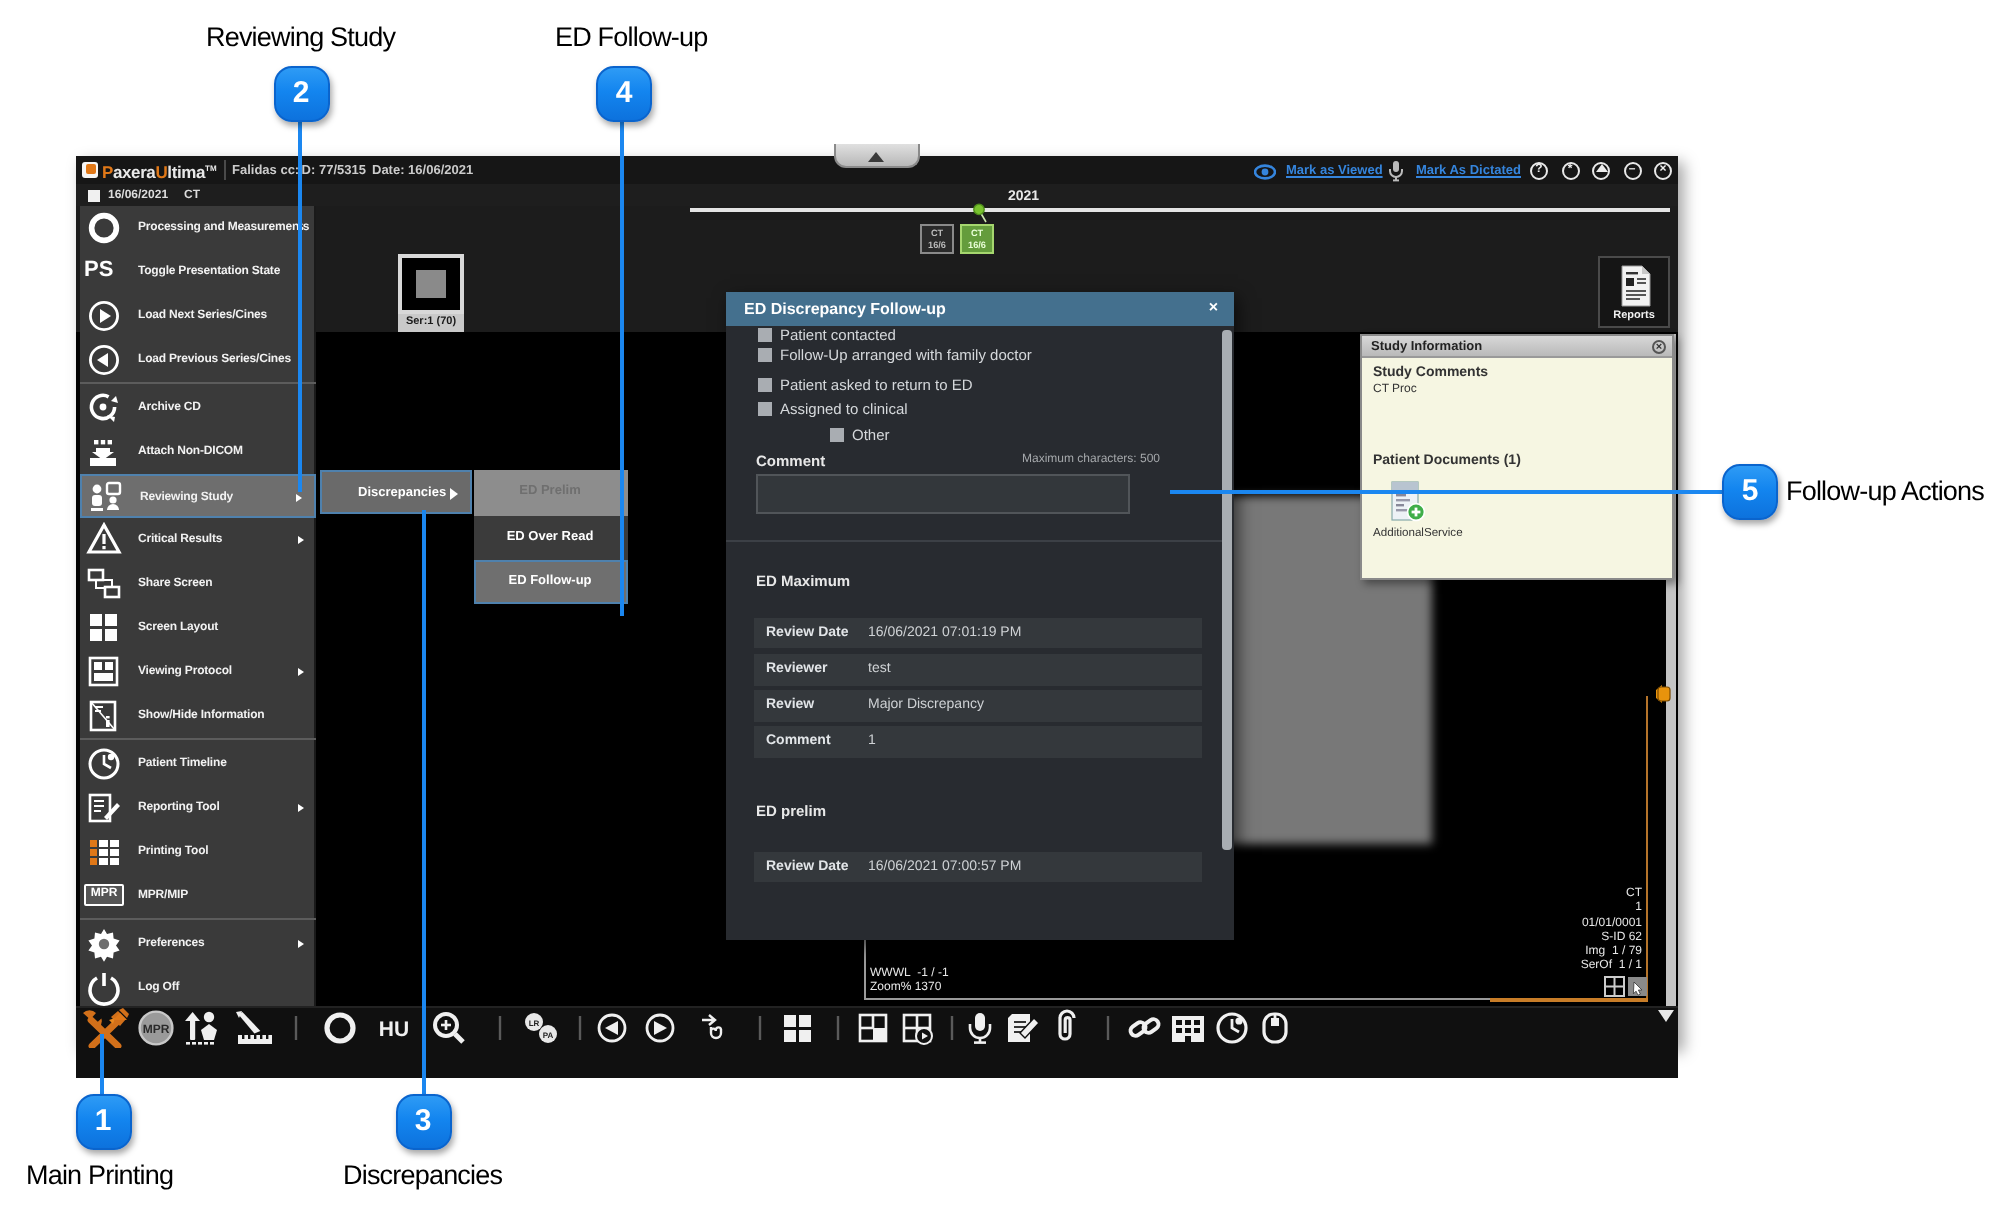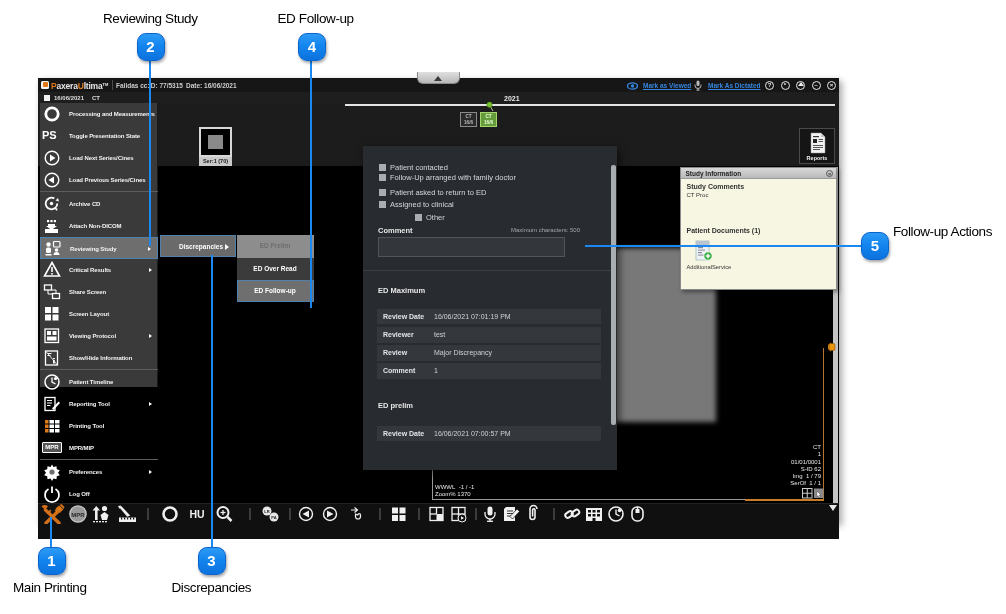--- a/index.html
+++ b/index.html
@@ -8,21 +8,21 @@
 .abs{position:absolute;}
 #app{position:absolute;left:38px;top:78px;width:801px;height:445px;background:#000;box-shadow:3px 3px 7px rgba(0,0,0,.35);}
 
 #tbar{position:absolute;left:0;top:0;width:801px;height:14px;background:#161616;color:#ddd;}
 #row2{position:absolute;left:0;top:14px;width:801px;height:11px;background:#1e1e1e;}
 #strip{position:absolute;left:0;top:25px;width:801px;height:63px;background:#1c1c1c;}
 .b{font-weight:bold;}
 .lnk{color:#3585dd;text-decoration:underline;font-weight:bold;font-size:6.5px;}
 .circbtn{position:absolute;top:2.5px;width:9px;height:9px;border:1px solid #e8e8e8;border-radius:50%;color:#eee;font-size:6px;font-weight:bold;text-align:center;line-height:7px;}
 
-#menu{position:absolute;left:2px;top:25px;width:118px;height:284px;background:#3a3a3a;border-right:1px solid #1a1a1a;}
+#menu{position:absolute;left:2px;top:25px;width:118px;height:400px;background:#3a3a3a;border-right:1px solid #1a1a1a;}
 .mi{position:absolute;left:0;width:118px;height:22px;}
 .mi .t{position:absolute;left:29px;top:7.5px;font-size:6px;letter-spacing:-0.1px;font-weight:bold;color:#f2f2f2;white-space:nowrap;}
 .mi .ar{position:absolute;right:6px;top:8.5px;width:0;height:0;border-left:3.5px solid #fff;border-top:2.5px solid transparent;border-bottom:2.5px solid transparent;}
 .msep{position:absolute;left:0;width:118px;height:1px;background:#5c5c5c;}
 .hirow{background:#6e6e6e;border:1px solid #4f81ad;}
 
 .bub{position:absolute;width:28px;height:28px;border-radius:9px;background:linear-gradient(180deg,#2e9bf5 0%,#1385ef 45%,#0d72dd 100%);border:1px solid #0a64cd;box-shadow:1px 2px 3px rgba(0,0,0,.35);color:#fff;font-weight:bold;font-size:15px;text-align:center;line-height:26px;}
 .cline{position:absolute;background:#1b87f0;}
 .clab{position:absolute;font-size:13.5px;letter-spacing:-0.4px;color:#000;white-space:nowrap;}
 .chk{position:absolute;left:16px;font-size:7.5px;color:#d5d8db;white-space:nowrap;height:10px;line-height:8px;}
@@ -304,20 +304,24 @@
           <rect x="3" y="9.5" width="7" height="1.2" fill="#99a"></rect>
           <rect x="3" y="12" width="4" height="1.2" fill="#889"></rect>
           <rect x="3" y="14.5" width="6" height="1.2" fill="#99a"></rect>
           <circle cx="13" cy="16" r="4.2" fill="#3fae49" stroke="#fff" stroke-width="0.8"></circle>
           <rect x="10.8" y="15.3" width="4.4" height="1.4" fill="#fff"></rect>
           <rect x="12.3" y="13.8" width="1.4" height="4.4" fill="#fff"></rect>
         </svg>
       <div class="abs" style="left:6px;top:96px;font-size:5.8px;color:#333;">AdditionalService</div>
     </div>
     <div id="dialog" class="abs" style="left:325px;top:68px;width:254px;height:324px;background:#282b30;box-shadow:2px 3px 8px rgba(0,0,0,.6);">
+      <div class="abs" style="left:0;top:0;width:254px;height:17px;background:#44708e;">
+        <div class="abs b" style="left:9px;top:4px;font-size:8px;color:#fff;">ED Discrepancy Follow-up</div>
+        <div class="abs b" style="right:8px;top:3px;font-size:8px;color:#fff;">×</div>
+      </div>
       <div class="abs" style="left:248px;top:19px;width:5px;height:260px;background:#a8adb2;border-radius:2px;"></div>
       <div class="chk" style="top:17.5px;"><i></i>Patient contacted</div>
       <div class="chk" style="top:28px;"><i></i>Follow-Up arranged with family doctor</div>
       <div class="chk" style="top:42.5px;"><i></i>Patient asked to return to ED</div>
       <div class="chk" style="top:55px;"><i></i>Assigned to clinical</div>
       <div class="chk" style="top:67.5px;margin-left:36px;"><i></i>Other</div>
       <div class="abs b" style="left:15px;top:79.5px;font-size:7.5px;color:#e8e8e8;">Comment</div>
       <div class="abs" style="left:148px;top:81px;font-size:6px;color:#a5a8ab;">Maximum characters: 500</div>
       <div class="abs" style="left:15px;top:91px;width:187px;height:20px;background:#33373b;border:1px solid #515559;"></div>
       <div class="abs" style="left:0px;top:124px;width:248px;height:1px;background:#3c4046;"></div>
@@ -476,15 +480,15 @@
     <div class="cline" style="left:50px;top:517px;width:2px;height:30px;"></div>
     <div class="cline" style="left:210.5px;top:255px;width:2px;height:292px;"></div>
     <div class="cline" style="left:585px;top:244.5px;width:276px;height:2px;"></div>
     <div class="bub" style="left:136.5px;top:33px;">2</div>
     <div class="bub" style="left:298px;top:33px;">4</div>
     <div class="bub" style="left:37.5px;top:547px;">1</div>
     <div class="bub" style="left:197.5px;top:547px;">3</div>
     <div class="bub" style="left:861px;top:232px;">5</div>
     <div class="clab" style="left:13px;top:580px;">Main Printing</div>
     <div class="clab" style="left:171.5px;top:580px;">Discrepancies</div>
-    <div class="clab" style="left:893px;top:224px;text-align:right;">Follow-up Actions</div>
+    <div class="clab" style="left:893px;top:238px;text-align:right;">Follow-up Actions</div>
   </div>
 </div>
 
 </body></html>

